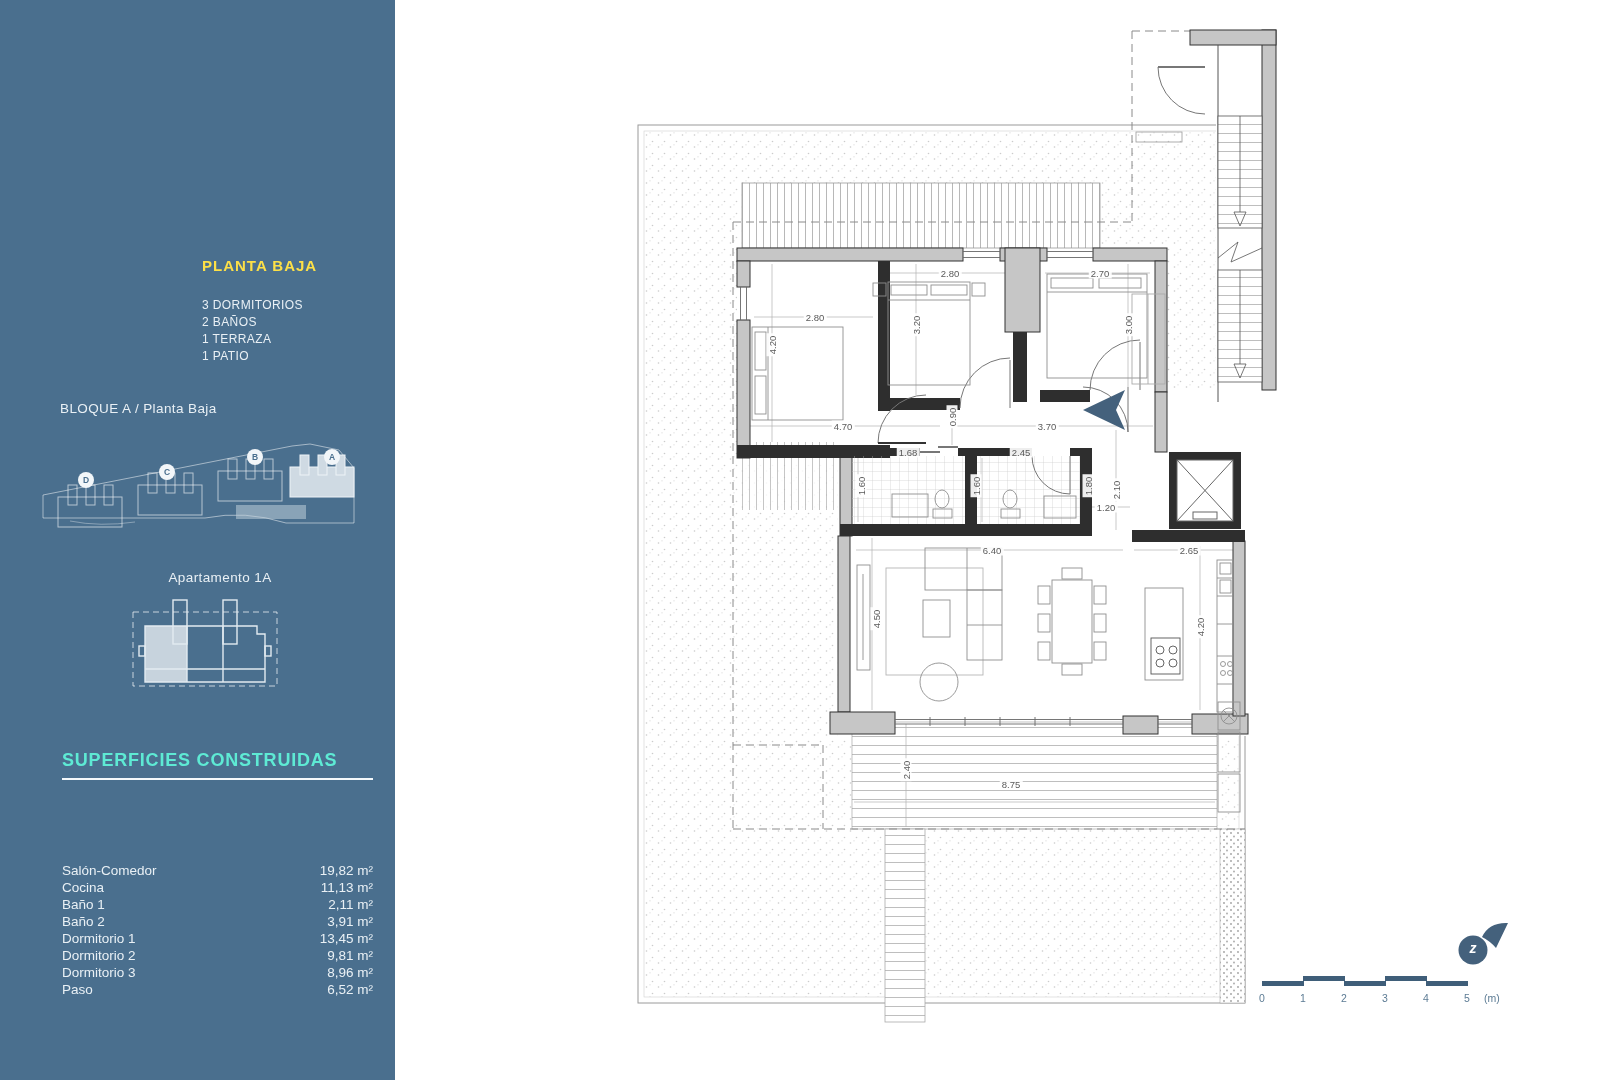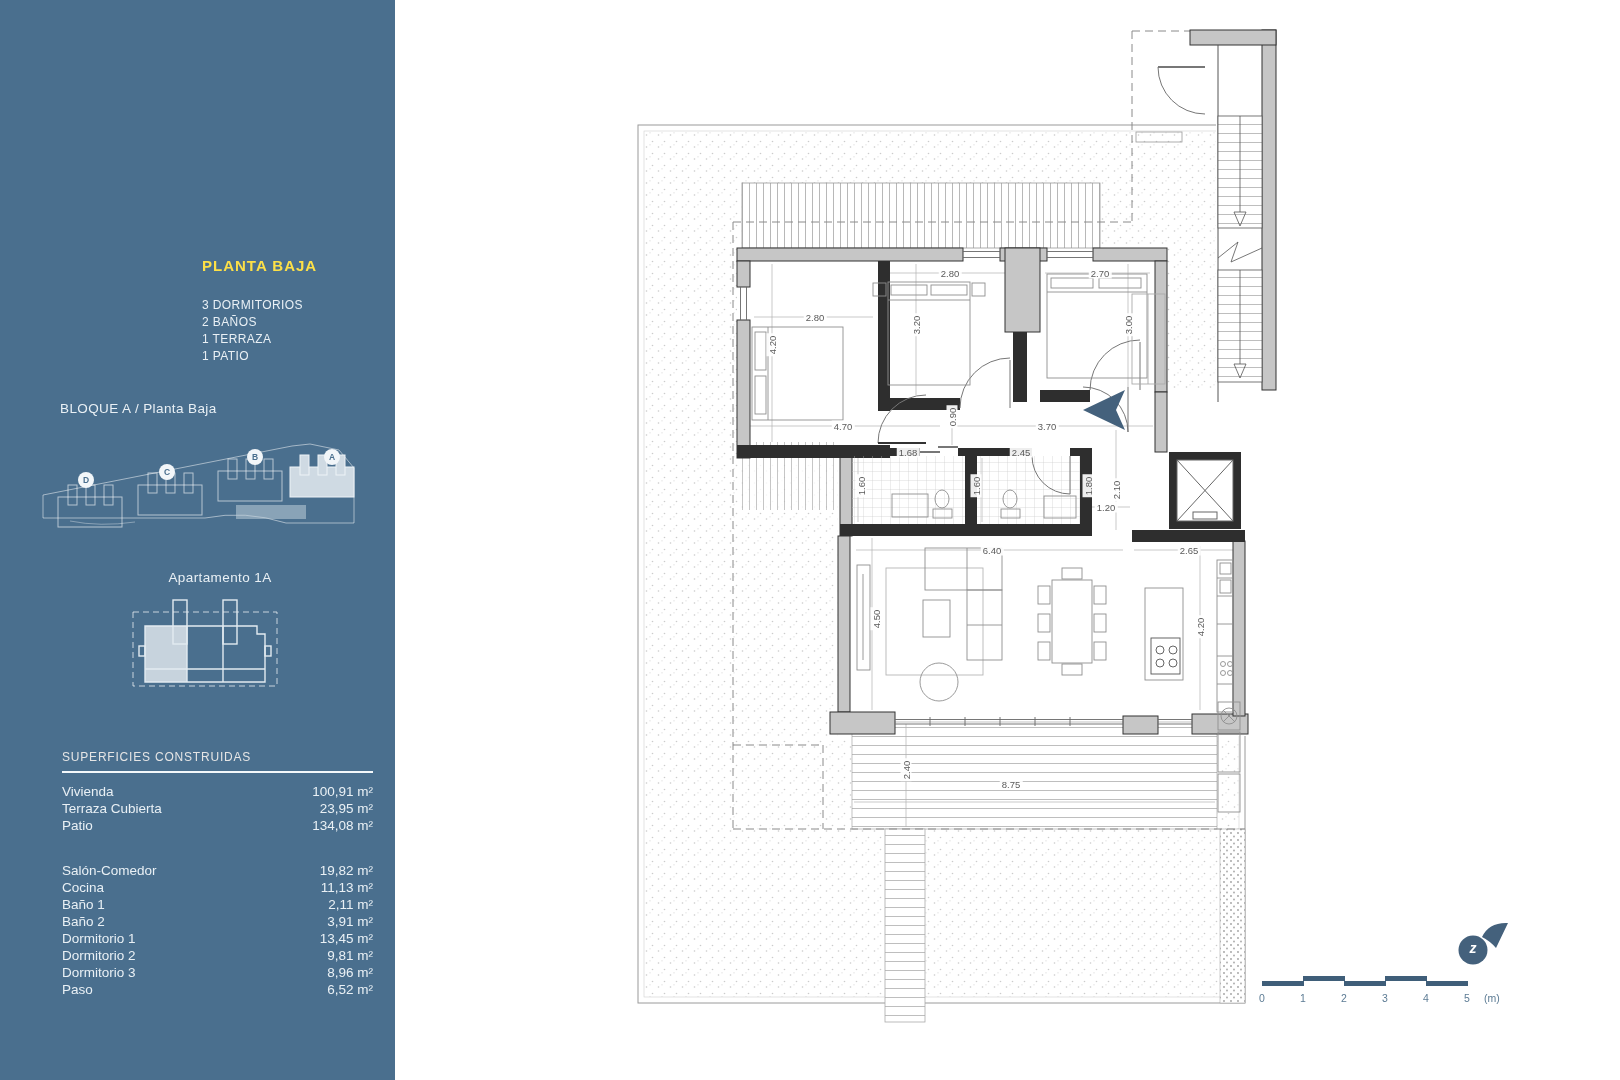--- a/index.html
+++ b/index.html
@@ -21,21 +21,21 @@
      font-size:13.5px;color:var(--sb-text);letter-spacing:.4px;}
   .sitemap{position:absolute;left:40px;top:423px;width:320px;height:110px;}
   .sitemap svg{position:absolute;left:0;top:0;}
   .badge{position:absolute;width:16px;height:16px;border-radius:50%;background:#f2f6f9;
      color:var(--accent);font-size:8.5px;font-weight:700;text-align:center;line-height:16px;
      transform:translate(-50%,-50%);}
   .sb-apt-label{position:absolute;left:65px;top:570px;width:310px;text-align:center;
      font-size:13.5px;color:var(--sb-text);letter-spacing:.4px;}
   .aptmap{position:absolute;left:125px;top:594px;width:160px;height:102px;}
   .surfaces{position:absolute;left:62px;width:311px;color:var(--sb-text);}
-  .surfaces h3{margin:0 0 0 0;font-size:12px;font-weight:400;letter-spacing:.8px;color:#e5e5e5;
+  .surfaces h3{margin:0 0 0 0;font-size:18px;font-weight:700;letter-spacing:.8px;color:#5eead4;
      border-bottom:2px solid #f4f8fb;padding-bottom:7px;}
   .surfaces .rows{margin-top:10px;}
   .srow{display:flex;justify-content:space-between;font-size:13.5px;line-height:17px;}
   .srow .val{text-align:right;}
 
   
   .plan{position:absolute;left:620px;top:12px;width:660px;height:1060px;}
   .plan svg{position:absolute;left:0;top:0;}
   .dim{position:absolute;font-size:9.5px;color:var(--dim);background:rgba(255,255,255,.92);
      padding:0 2px;white-space:nowrap;transform:translate(-50%,-50%);}
@@ -124,34 +124,20 @@
           <line x1="98" y1="32" x2="98" y2="88"></line>
           <line x1="20" y1="75" x2="140" y2="75"></line>
           <rect x="14" y="52" width="6" height="10"></rect>
           <rect x="140" y="52" width="6" height="10"></rect>
         </g>
       </svg>
     </div>
 
     <section class="surfaces" style="top:750px">
       <h3>SUPERFICIES CONSTRUIDAS</h3>
-      <div class="rows">
-        <div class="srow">
-            <span>Vivienda</span>
-            <span class="val">100,91 m²</span>
-          </div>
-        <div class="srow">
-            <span>Terraza Cubierta</span>
-            <span class="val">23,95 m²</span>
-          </div>
-        <div class="srow">
-            <span>Patio</span>
-            <span class="val">134,08 m²</span>
-          </div>
-      </div>
     </section>
 
     <section class="surfaces" style="top:852px">
       <div class="rows">
         <div class="srow">
             <span>Salón-Comedor</span>
             <span class="val">19,82 m²</span>
           </div>
         <div class="srow">
             <span>Cocina</span>

